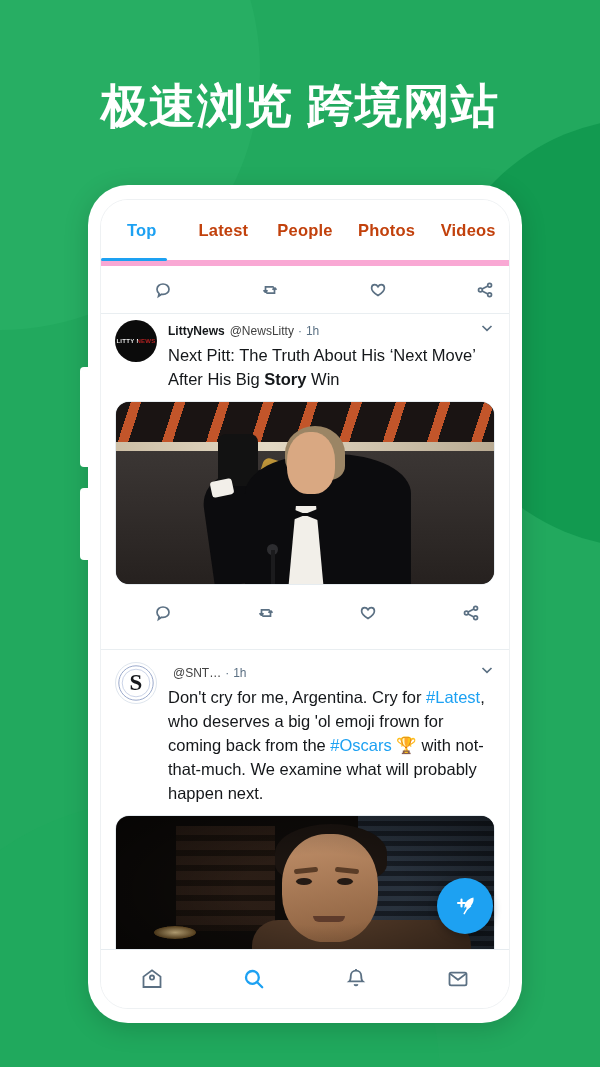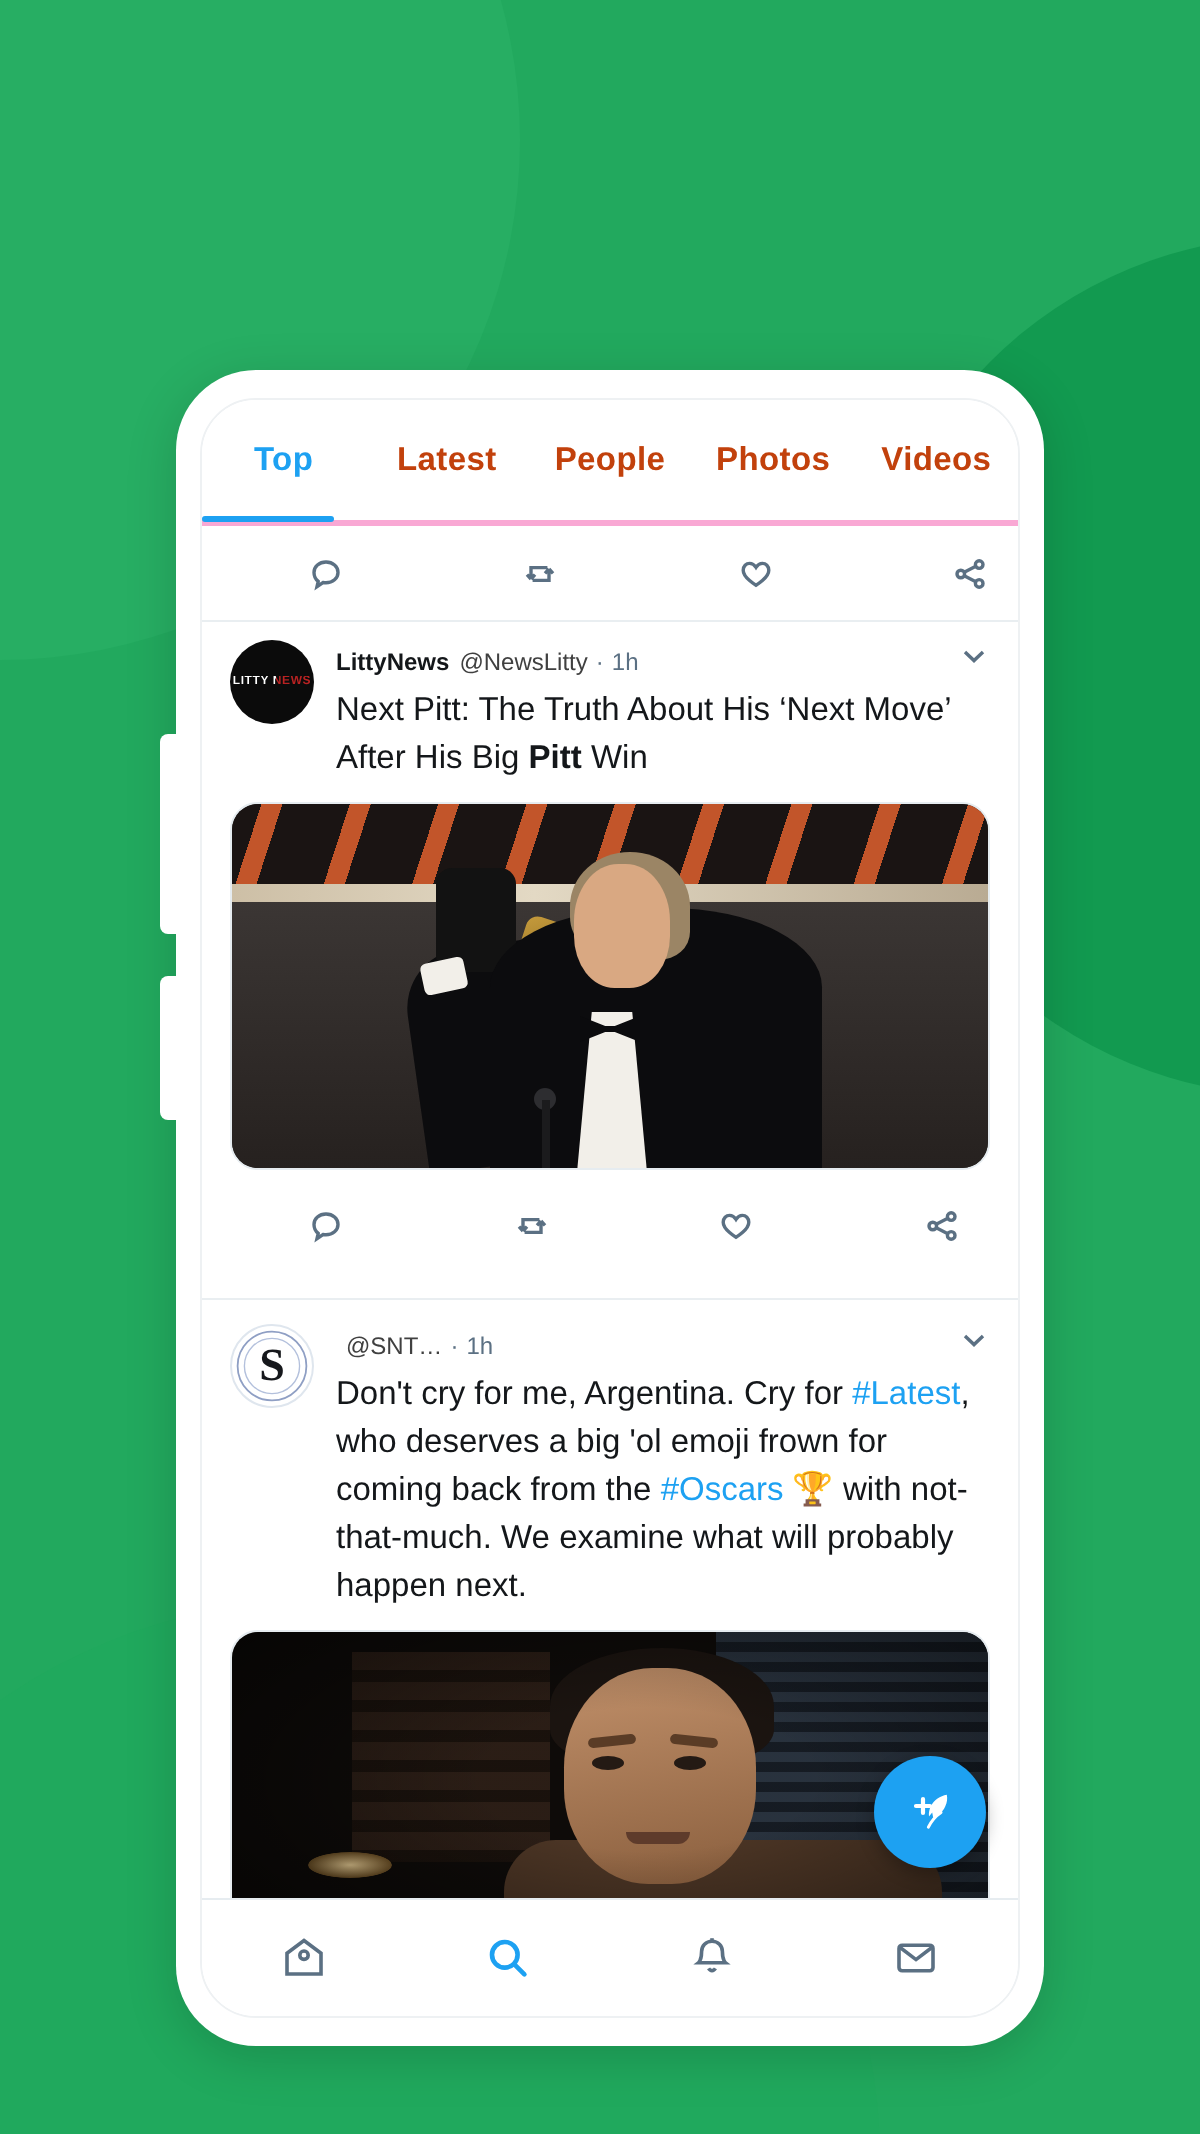--- a/index.html
+++ b/index.html
@@ -97,21 +97,21 @@
     overflow: hidden;
     border: 1px solid #eef1f3;
     box-sizing: border-box;
   }
 
   
   .tabs {
     display: flex;
     align-items: center;
     height: 60px;
-    border-bottom: 3px solid #f9a8d4;
+    border-bottom: 6px solid #f9a8d4;
     position: relative;
     background: #fff;
   }
   .tab {
     flex: 1;
     text-align: center;
     font-size: 16.5px;
     font-weight: bold;
     color: #c2410c;
     letter-spacing: 0.2px;
@@ -404,20 +404,21 @@
   .tweet-divider { border-top: 1px solid #e9eef1; margin-top: 12px; }
 </style>
 </head>
 <body>
 
 <div class="stage">
   <div class="bg-blob-tl"></div>
   <div class="bg-blob-br"></div>
   <div class="bg-blob-bot"></div>
 
+  <div class="headline">极速浏览  跨境网站</div>
 
   <div class="phone">
     <div class="side-btn b1"></div>
     <div class="side-btn b2"></div>
 
     <div class="screen">
 
       <div class="tabs">
         <div class="tab active">Top</div>
         <div class="tab">Latest</div>
@@ -466,21 +467,21 @@
                 <span class="handle">@NewsLitty</span>
                 <span class="dot">·</span>
                 <span class="time">1h</span>
                 <span class="chev">
                   <svg width="16" height="16" viewBox="0 0 16 16">
                       <path class="icon-stroke" d="M3.5 6l4.5 4.3L12.5 6"></path>
                     </svg>
                 </span>
               </div>
               <div class="tweet-text">
-                <span>Next Pitt: The Truth About His ‘Next Move’ After His Big </span><b>Pitt</b><span> Win</span>
+                <span>Next Pitt: The Truth About His ‘Next Move’ After His Big </span><b>Story</b><span> Win</span>
               </div>
             </div>
           </div>
 
           <div class="media">
             <div class="oscar-scene">
               <div class="curtain"></div>
               <div class="ledge"></div>
               <div class="floor"></div>
               <div class="arm"></div>

